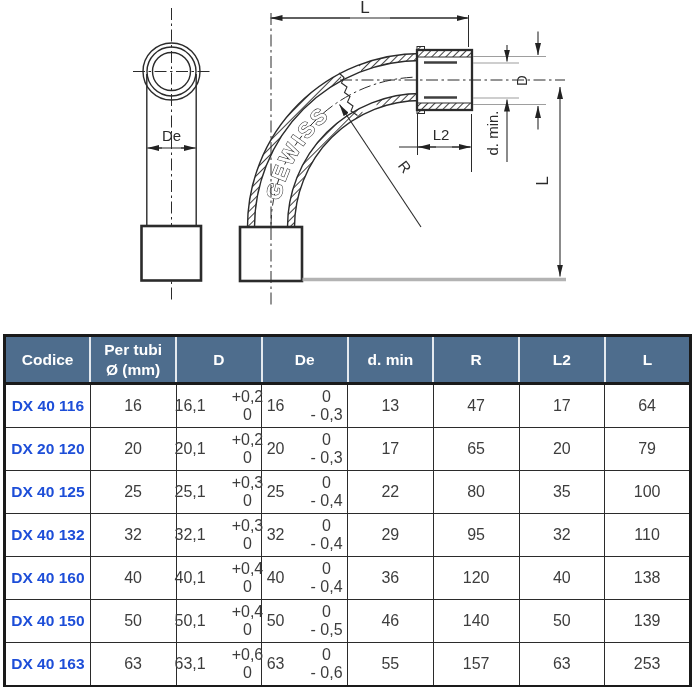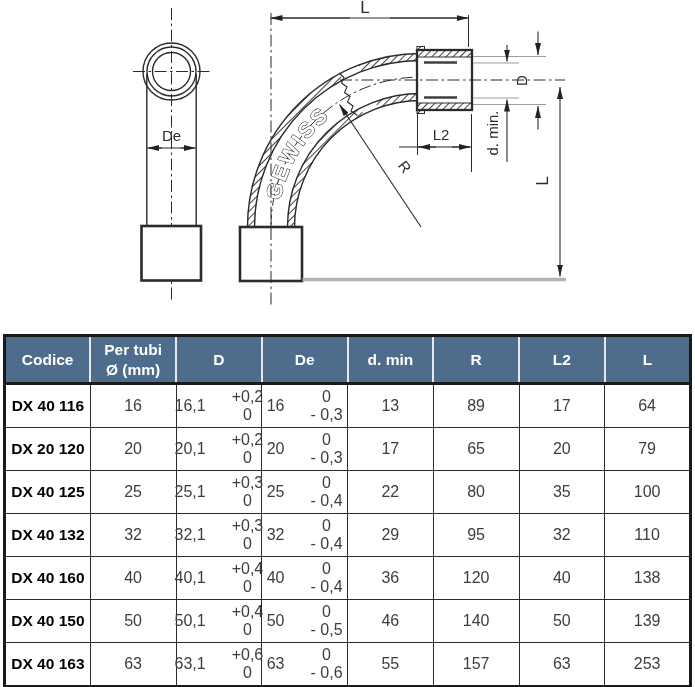--- a/index.html
+++ b/index.html
@@ -25,21 +25,21 @@
     white-space:pre-line;line-height:1.25;
     padding:0 2px;
   }
   .spec-table th:first-child{border-left:none;}
   .spec-table td{
     border:1.4px solid #2b2b2b;
     height:42px;text-align:center;vertical-align:middle;
     font-size:16px;color:var(--body-text,#3d3d3d);
     padding:0 2px;background:#fff;
   }
-  .spec-table td.codice{font-weight:bold;color:#000000;font-size:15.5px;}
+  .spec-table td.codice{font-weight:bold;color:#1d4ed8;font-size:15.5px;}
   .tolcell{display:flex;align-items:center;justify-content:center;gap:26px;}
   .tolcell .val{font-size:16px;}
   .tolstack{display:flex;flex-direction:column;align-items:center;line-height:1.12;}
   .tolstack span{font-size:16px;}
 </style>
 </head>
 <body>
 
 <div class="canvas">
 
@@ -189,21 +189,21 @@
           <td>
             <div class="tolcell">
               <span class="val">16</span>
               <div class="tolstack">
                 <span>0</span>
                 <span>- 0,3</span>
               </div>
             </div>
           </td>
           <td>13</td>
-          <td>89</td>
+          <td>47</td>
           <td>17</td>
           <td>64</td>
         </tr>
         <tr>
           <td class="codice">DX 20 120</td>
           <td>20</td>
           <td>
             <div class="tolcell">
               <span class="val">20,1</span>
               <div class="tolstack">

